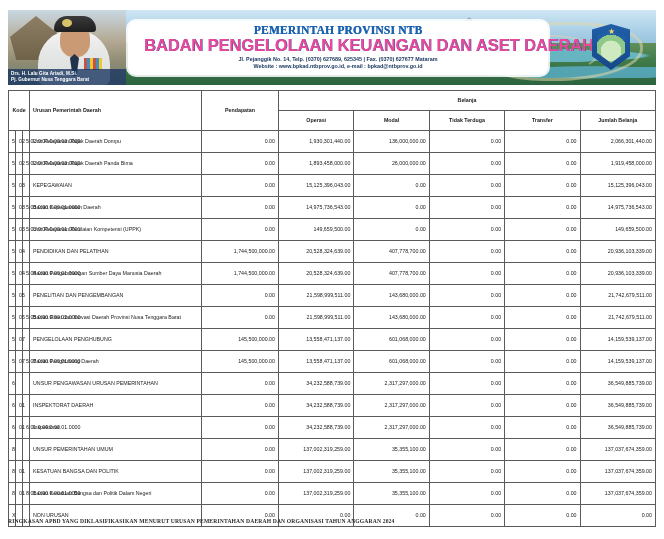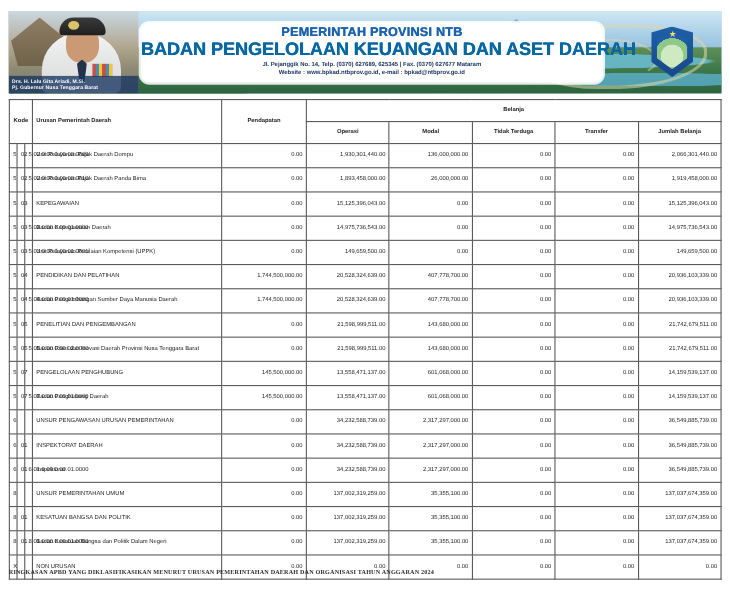--- a/index.html
+++ b/index.html
@@ -107,25 +107,27 @@
   .plate{
     position:absolute;left:120px;top:11px;width:420px;height:54px;
     background:#ffffff;border-radius:8px;
     box-shadow:0 0 0 2px rgba(255,255,255,.85);
     text-align:center;
   }
   .plate .l1{
     font-size:11.5px;font-weight:bold;color:#1b63b0;letter-spacing:.2px;
     margin-top:3px;line-height:12px;
     text-shadow:.4px 0 0 #1b63b0;
+    font-family:Liberation Serif, serif;
   }
   .plate .l2{
-    font-size:16.5px;font-weight:bold;color:#0369a1;letter-spacing:-.1px;
+    font-size:16.5px;font-weight:bold;color:#ec4899;letter-spacing:-.1px;
     line-height:19px;white-space:nowrap;
     text-shadow:.4px 0 0 #1657a8;
+    padding-left:16px;
   }
   .plate .l3{
     font-size:5.4px;font-weight:bold;color:#16325c;line-height:7px;margin-top:1px;
   }
   .plate .l4{
     font-size:5.4px;font-weight:bold;color:#16325c;line-height:7px;
   }
 
   
   .emblem{

